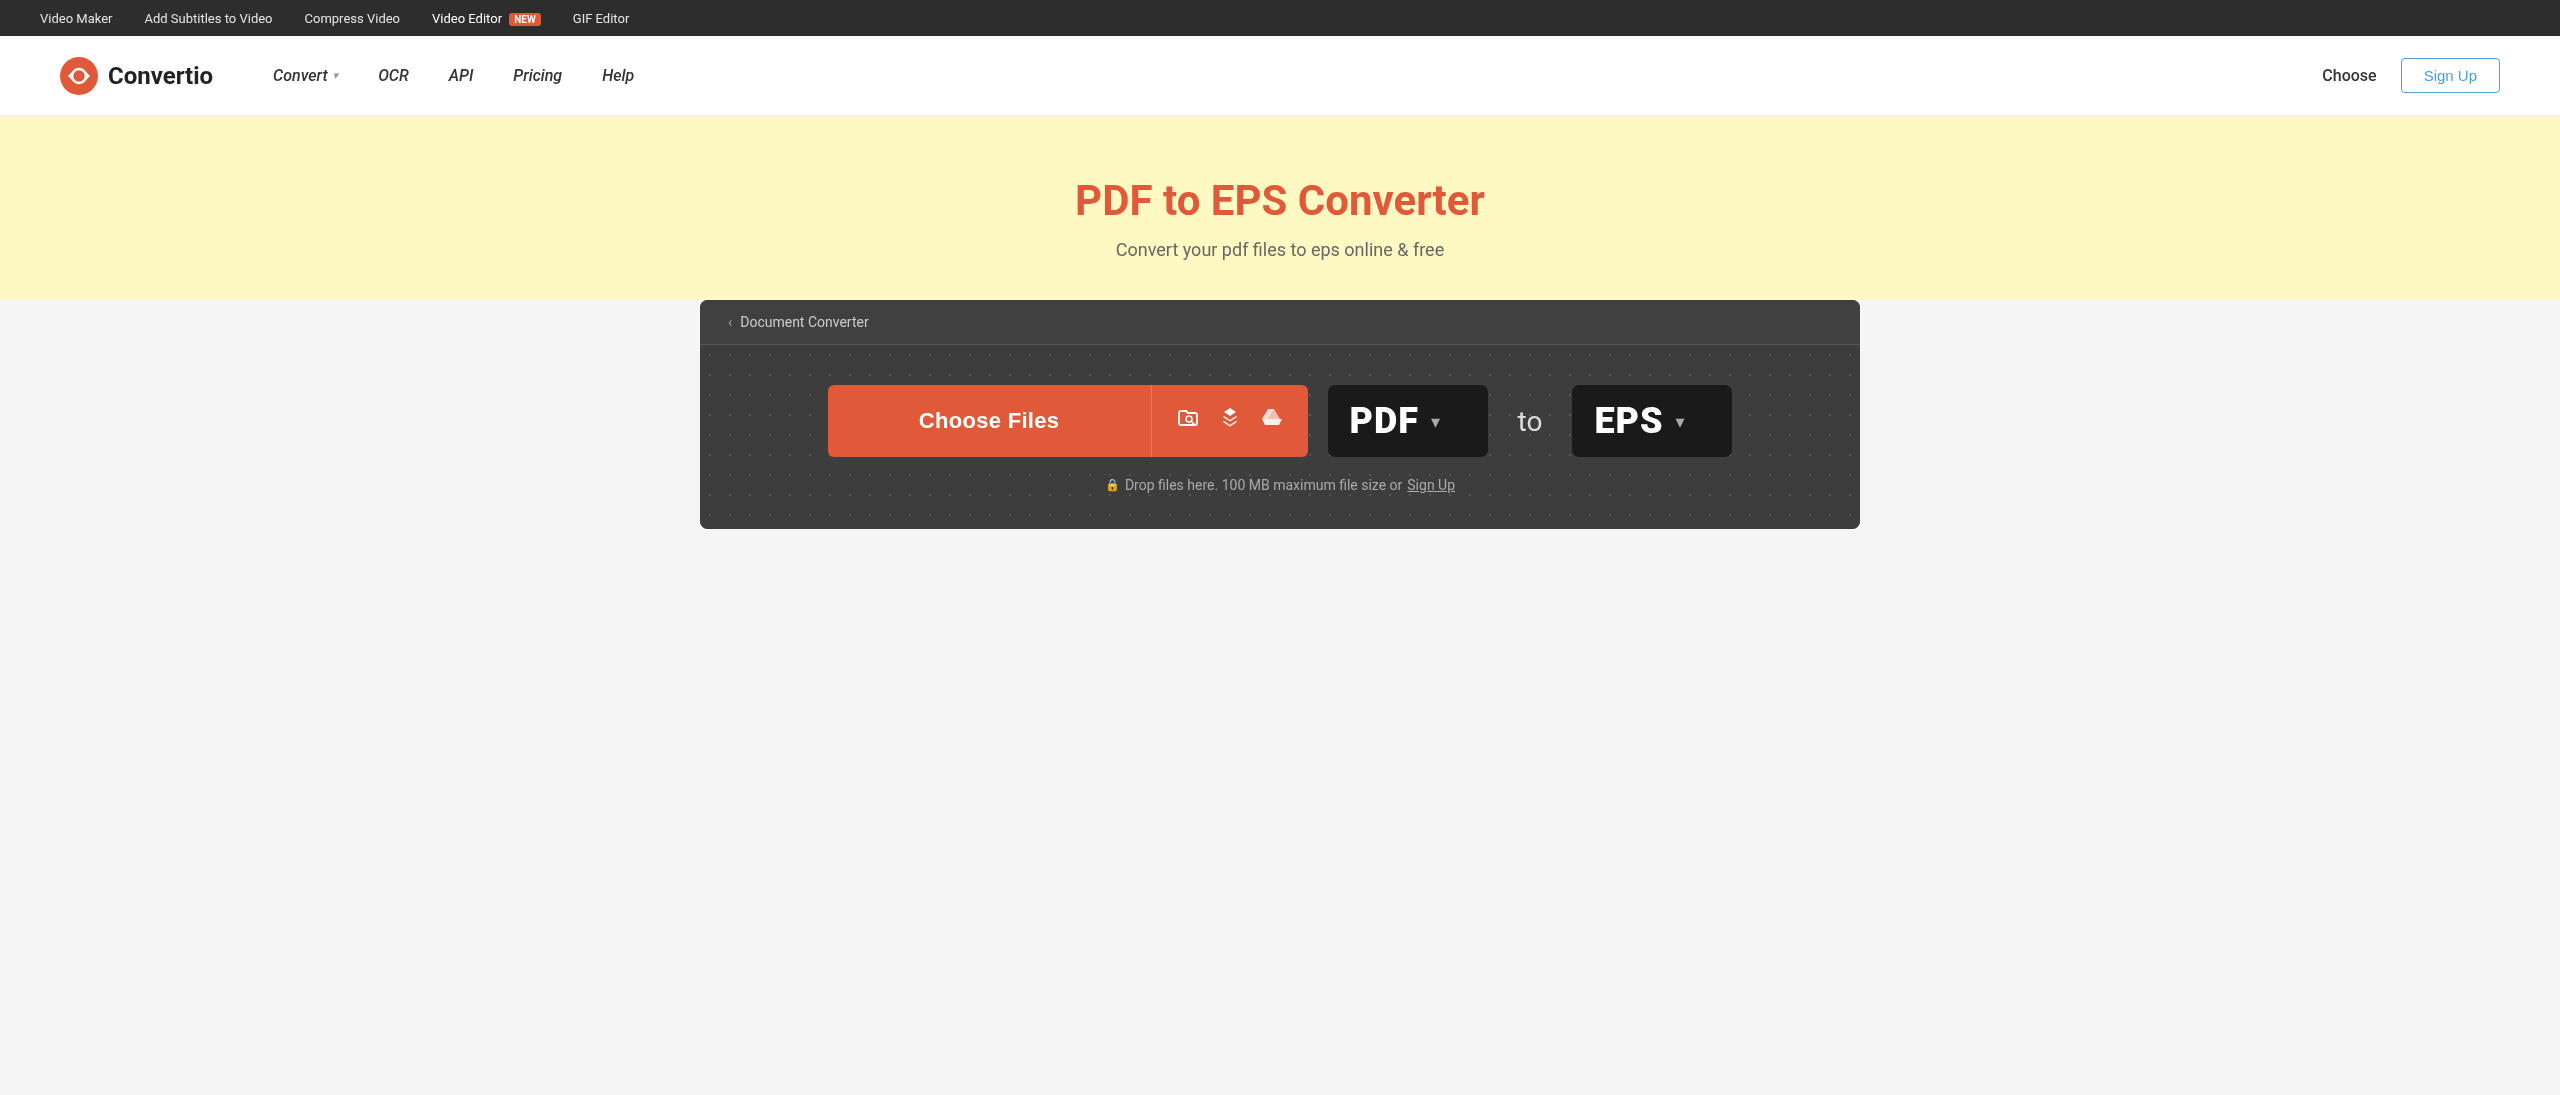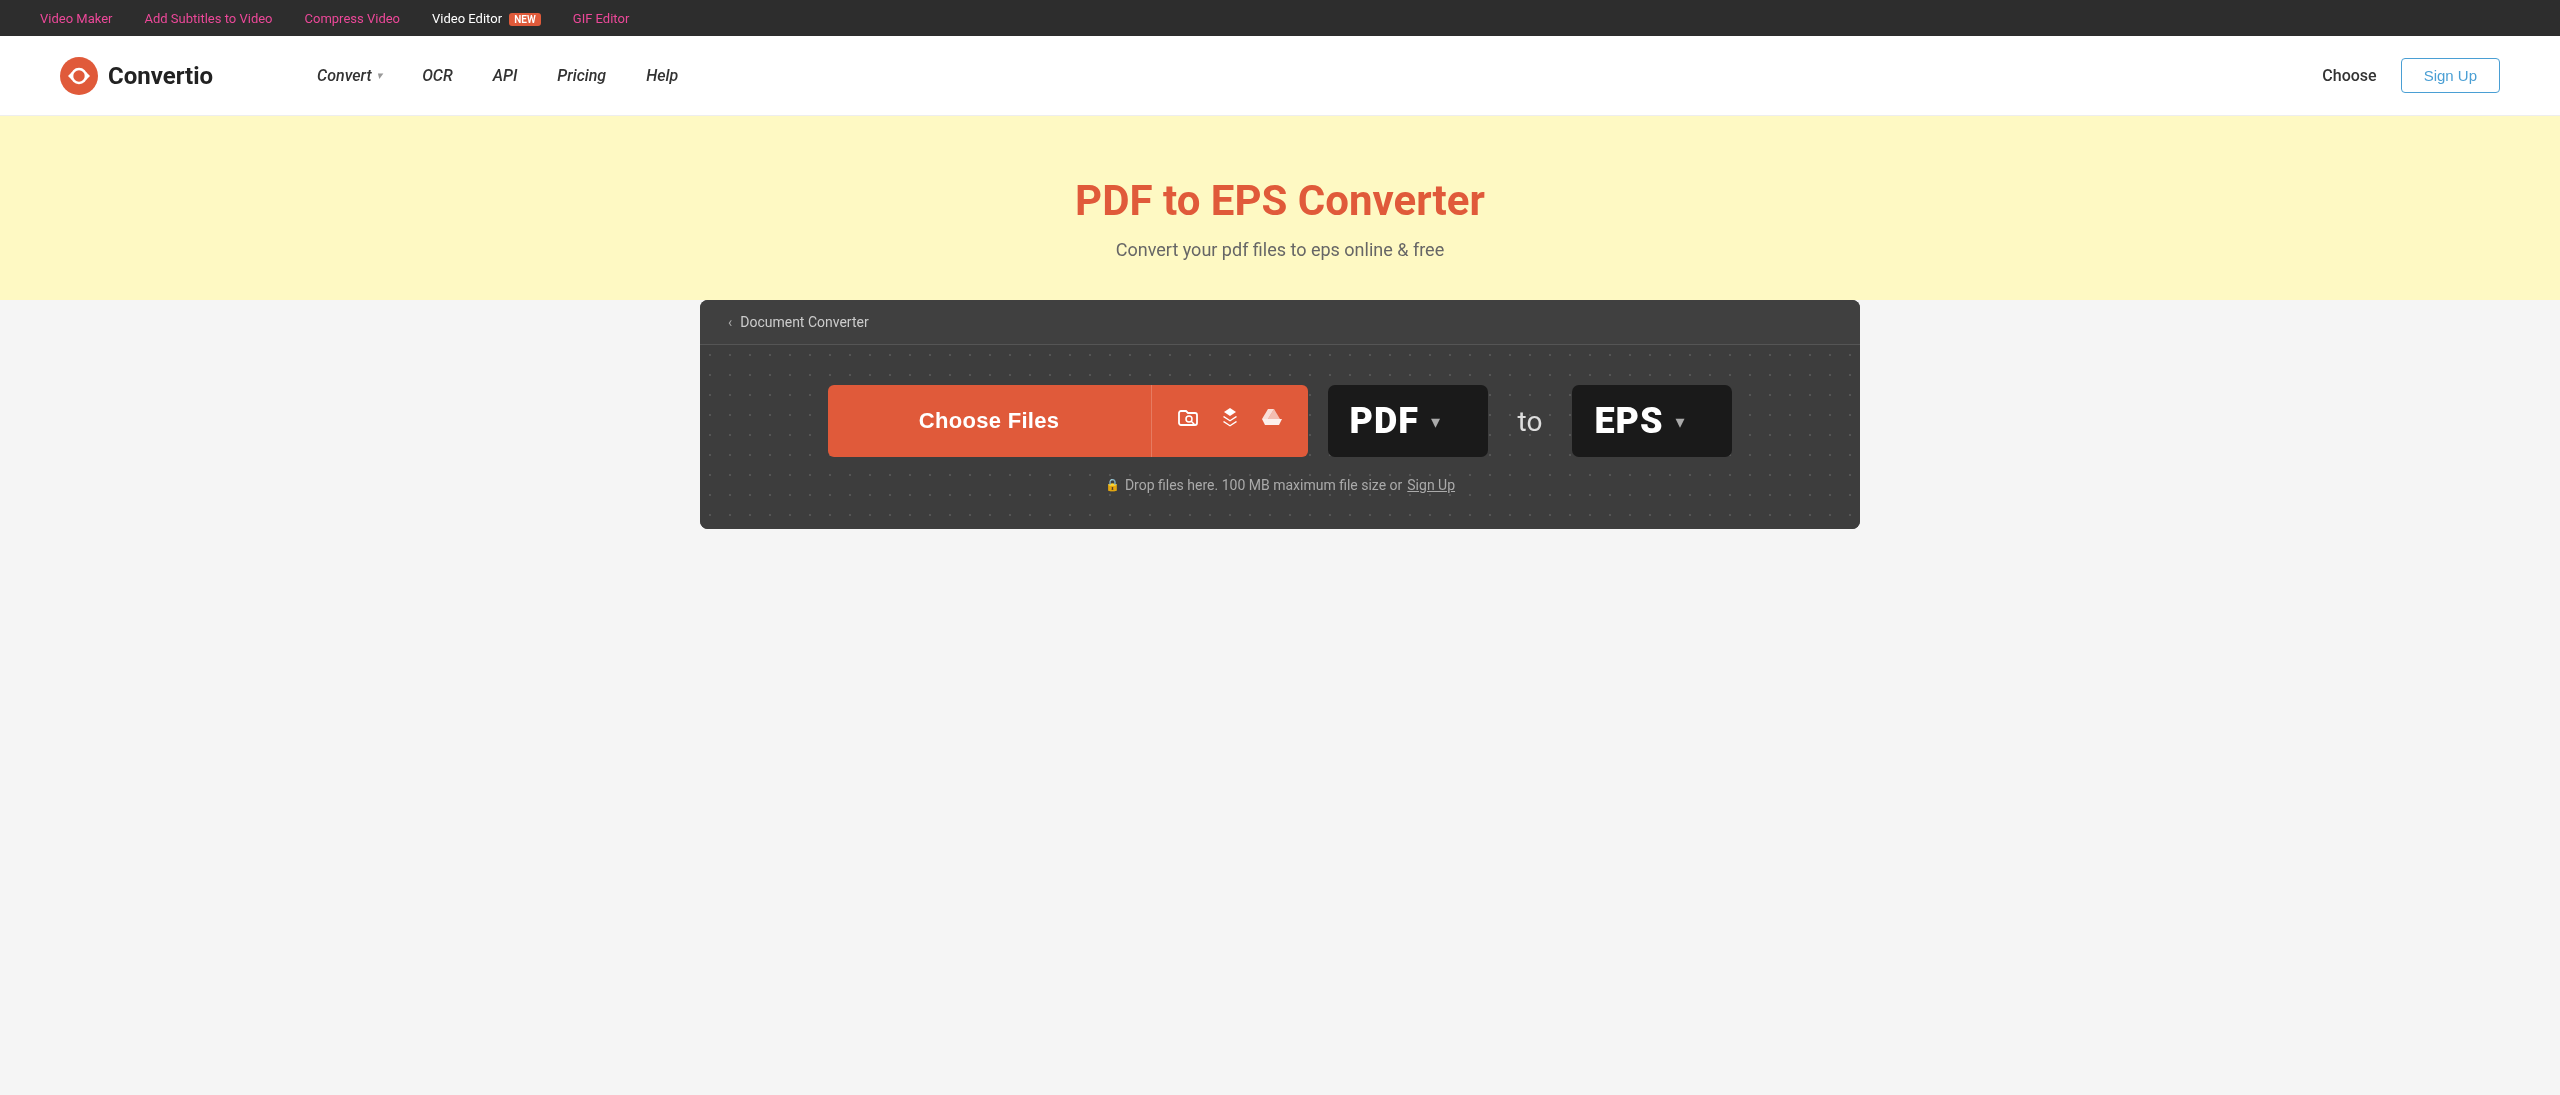--- a/index.html
+++ b/index.html
@@ -8,21 +8,21 @@
     
     .topbar {
       background: #2d2d2d;
       padding: 0 40px;
       height: 36px;
       display: flex;
       align-items: center;
       gap: 32px;
     }
     .topbar-item {
-      color: #ec4899;
+      color: #e5e5e5;
       font-size: 13px;
       cursor: pointer;
       text-decoration: none;
     }
     .topbar-item.active { color: #fff; }
     .topbar-badge {
       background: #e05a3a;
       color: #fff;
       font-size: 10px;
       padding: 1px 5px;
@@ -33,21 +33,20 @@
 
     
     .navbar {
       background: #fff;
       height: 80px;
       display: flex;
       align-items: center;
       padding: 0 60px;
       border-bottom: 1px solid #eee;
       box-shadow: 0 1px 3px rgba(0,0,0,0.05);
-      gap: 44px;
     }
     .logo-area {
       display: flex;
       align-items: center;
       gap: 10px;
       margin-right: 60px;
       text-decoration: none;
     }
     .logo-icon {
       width: 38px;

